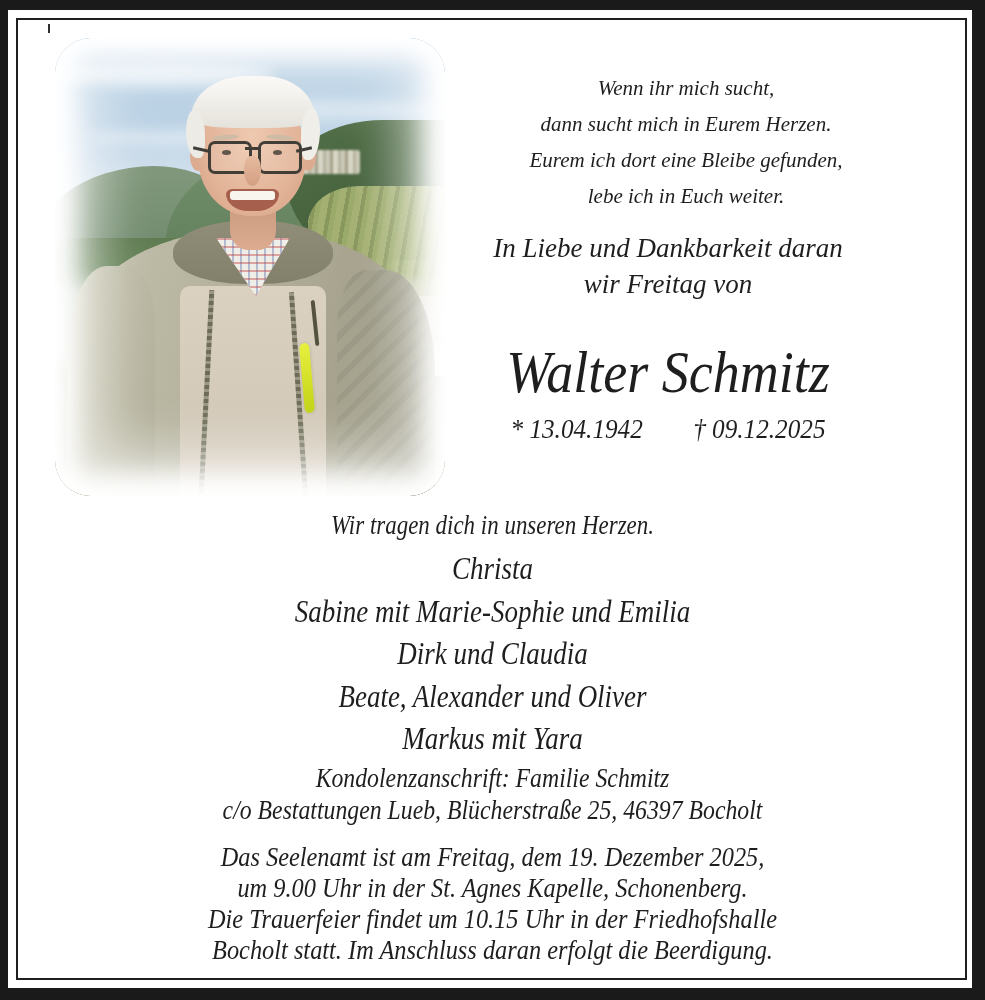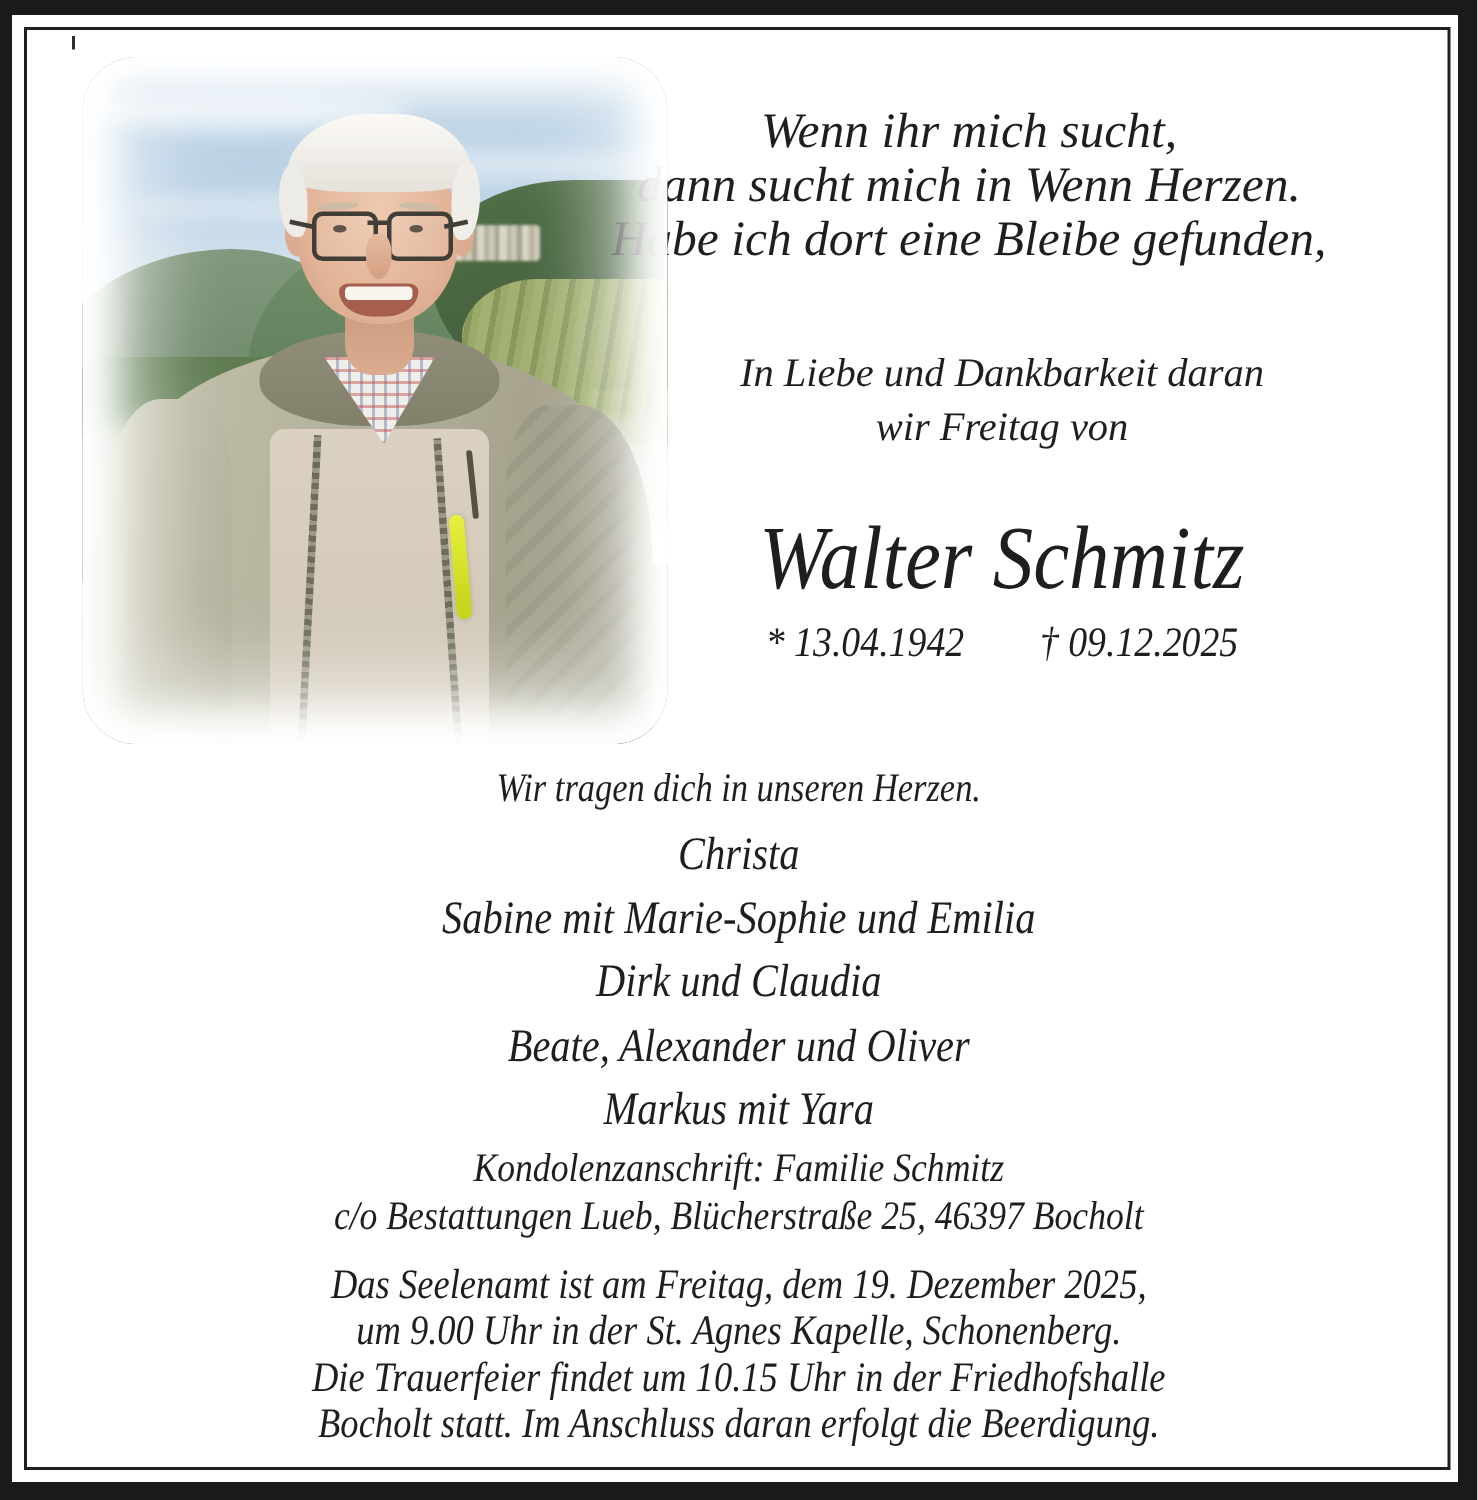--- a/index.html
+++ b/index.html
@@ -73,21 +73,21 @@
   .p-eye-l{left:167px;top:112px;width:9px;height:5px;background:#4f4337;border-radius:50%;}
   .p-eye-r{left:218px;top:112px;width:9px;height:5px;background:#4f4337;border-radius:50%;}
   .p-nose{left:189px;top:118px;width:17px;height:30px;background:linear-gradient(180deg,#e6bb9f,#d49f83);border-radius:45% 45% 55% 55%;}
   .p-smile{left:171px;top:151px;width:53px;height:22px;background:#a65f4d;border-radius:8px 8px 26px 26px/6px 6px 20px 20px;overflow:hidden;}
   .p-teeth{left:4px;top:2px;right:4px;height:9px;background:#f8f5ef;border-radius:3px;}
   .ph-vignette{inset:0;border-radius:36px;z-index:40;
     box-shadow:inset 0 0 24px 20px #ffffff, inset 0 0 52px 44px rgba(255,255,255,.62);}
 
   
   .txt{font-style:italic;color:#1e1e1e;text-align:center;transform-origin:50% 0;}
-  .verse-block{left:396px;top:70px;width:500px;font-size:33px;line-height:36px;}
+  .verse-block{left:436px;top:70px;width:500px;font-size:21px;line-height:36px;}
   .intro-block{left:418px;top:230px;width:500px;font-size:27px;line-height:36px;}
   .name-block{left:418px;top:342px;width:500px;font-size:60px;line-height:60px;transform:scaleX(.9);}
   .dates-row{left:418px;top:412px;width:500px;display:flex;justify-content:center;gap:56px;font-size:28px;line-height:34px;transform:scaleX(.9);}
   .tribute-block{left:20px;top:508px;width:945px;font-size:27px;line-height:34px;transform:scaleX(.85);}
   .family-block{left:20px;top:548px;width:945px;font-size:31px;line-height:42.5px;transform:scaleX(.87);}
   .condolence-block{left:20px;top:762px;width:945px;font-size:27px;line-height:32px;transform:scaleX(.88);}
   .service-block{left:20px;top:841px;width:945px;font-size:28px;line-height:31px;transform:scaleX(.87);}
 </style>
 </head>
 <body>
@@ -142,22 +142,23 @@
   <div class="p-temple-r"></div>
   <div class="p-nose"></div>
   <div class="p-smile">
     <div class="p-teeth"></div>
   </div>
   <div class="ph-vignette"></div>
 </div>
 
 <div class="abs txt verse-block">
   <div>Wenn ihr mich sucht,</div>
-  <div>dann sucht mich in Wenn Herzen.</div>
-  <div>Habe ich dort eine Bleibe gefunden,</div>
+  <div>dann sucht mich in Eurem Herzen.</div>
+  <div>Eurem ich dort eine Bleibe gefunden,</div>
+  <div>lebe ich in Euch weiter.</div>
 </div>
 
 <div class="abs txt intro-block">
   <div>In Liebe und Dankbarkeit daran</div>
   <div>wir Freitag von</div>
 </div>
 
 <div class="abs txt name-block">Walter Schmitz</div>
 
 <div class="abs txt dates-row">

